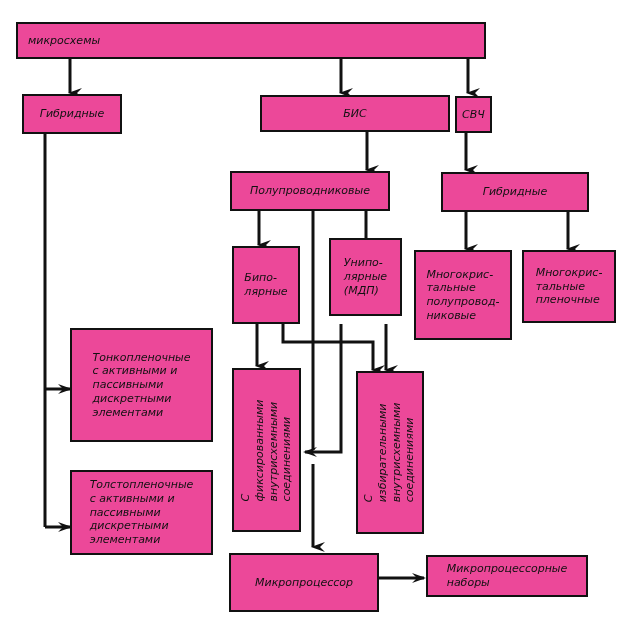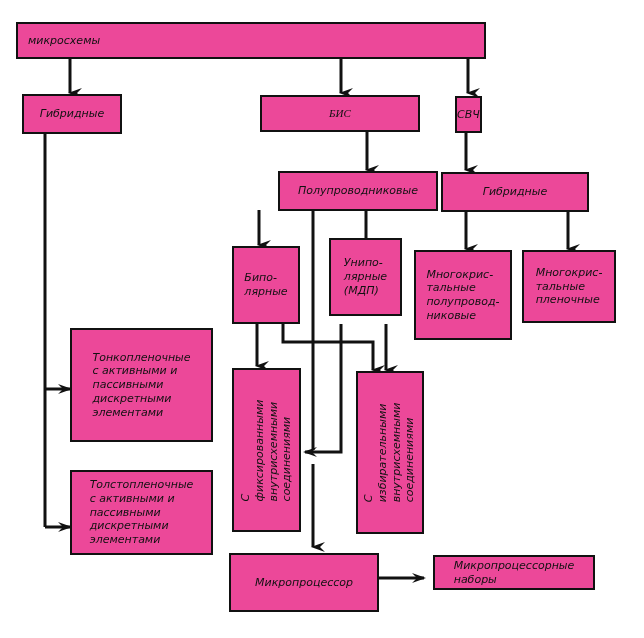--- a/index.html
+++ b/index.html
@@ -62,28 +62,28 @@
   </g>
 </svg>
 
 <div class="box root" style="left:16px;top:22px;width:470px;height:37px;">
   <span>микросхемы</span>
 </div>
 
 <div class="box" style="left:22px;top:94px;width:100px;height:40px;">
   <span>Гибридные</span>
 </div>
-<div class="box" style="left:260px;top:95px;width:160px;height:37px;font-family:Liberation Serif, serif;">
+<div class="box" style="left:260px;top:95px;width:190px;height:37px;">
   <span>БИС</span>
 </div>
-<div class="box" style="left:455px;top:96px;width:27px;height:37px;">
+<div class="box" style="left:455px;top:96px;width:37px;height:37px;">
   <span>СВЧ</span>
 </div>
 
-<div class="box" style="left:230px;top:171px;width:160px;height:40px;margin-left:48px;">
+<div class="box" style="left:230px;top:171px;width:160px;height:40px;">
   <span>Полупроводниковые</span>
 </div>
 <div class="box" style="left:441px;top:172px;width:148px;height:40px;">
   <span>Гибридные</span>
 </div>
 
 <div class="box" style="left:232px;top:246px;width:68px;height:78px;">
   <span>Бипо-
 лярные</span>
 </div>
@@ -126,16 +126,16 @@
 </div>
 <div class="box vert" style="left:356px;top:371px;width:68px;height:163px;">
   <span>С избирательными
 внутрисхемными
 соединениями</span>
 </div>
 
 <div class="box" style="left:229px;top:553px;width:150px;height:59px;">
   <span>Микропроцессор</span>
 </div>
-<div class="box" style="left:426px;top:555px;width:162px;height:35px;margin-left:7px;">
+<div class="box" style="left:426px;top:555px;width:162px;height:42px;">
   <span>Микропроцессорные
 наборы</span>
 </div>
 
 </body></html>

